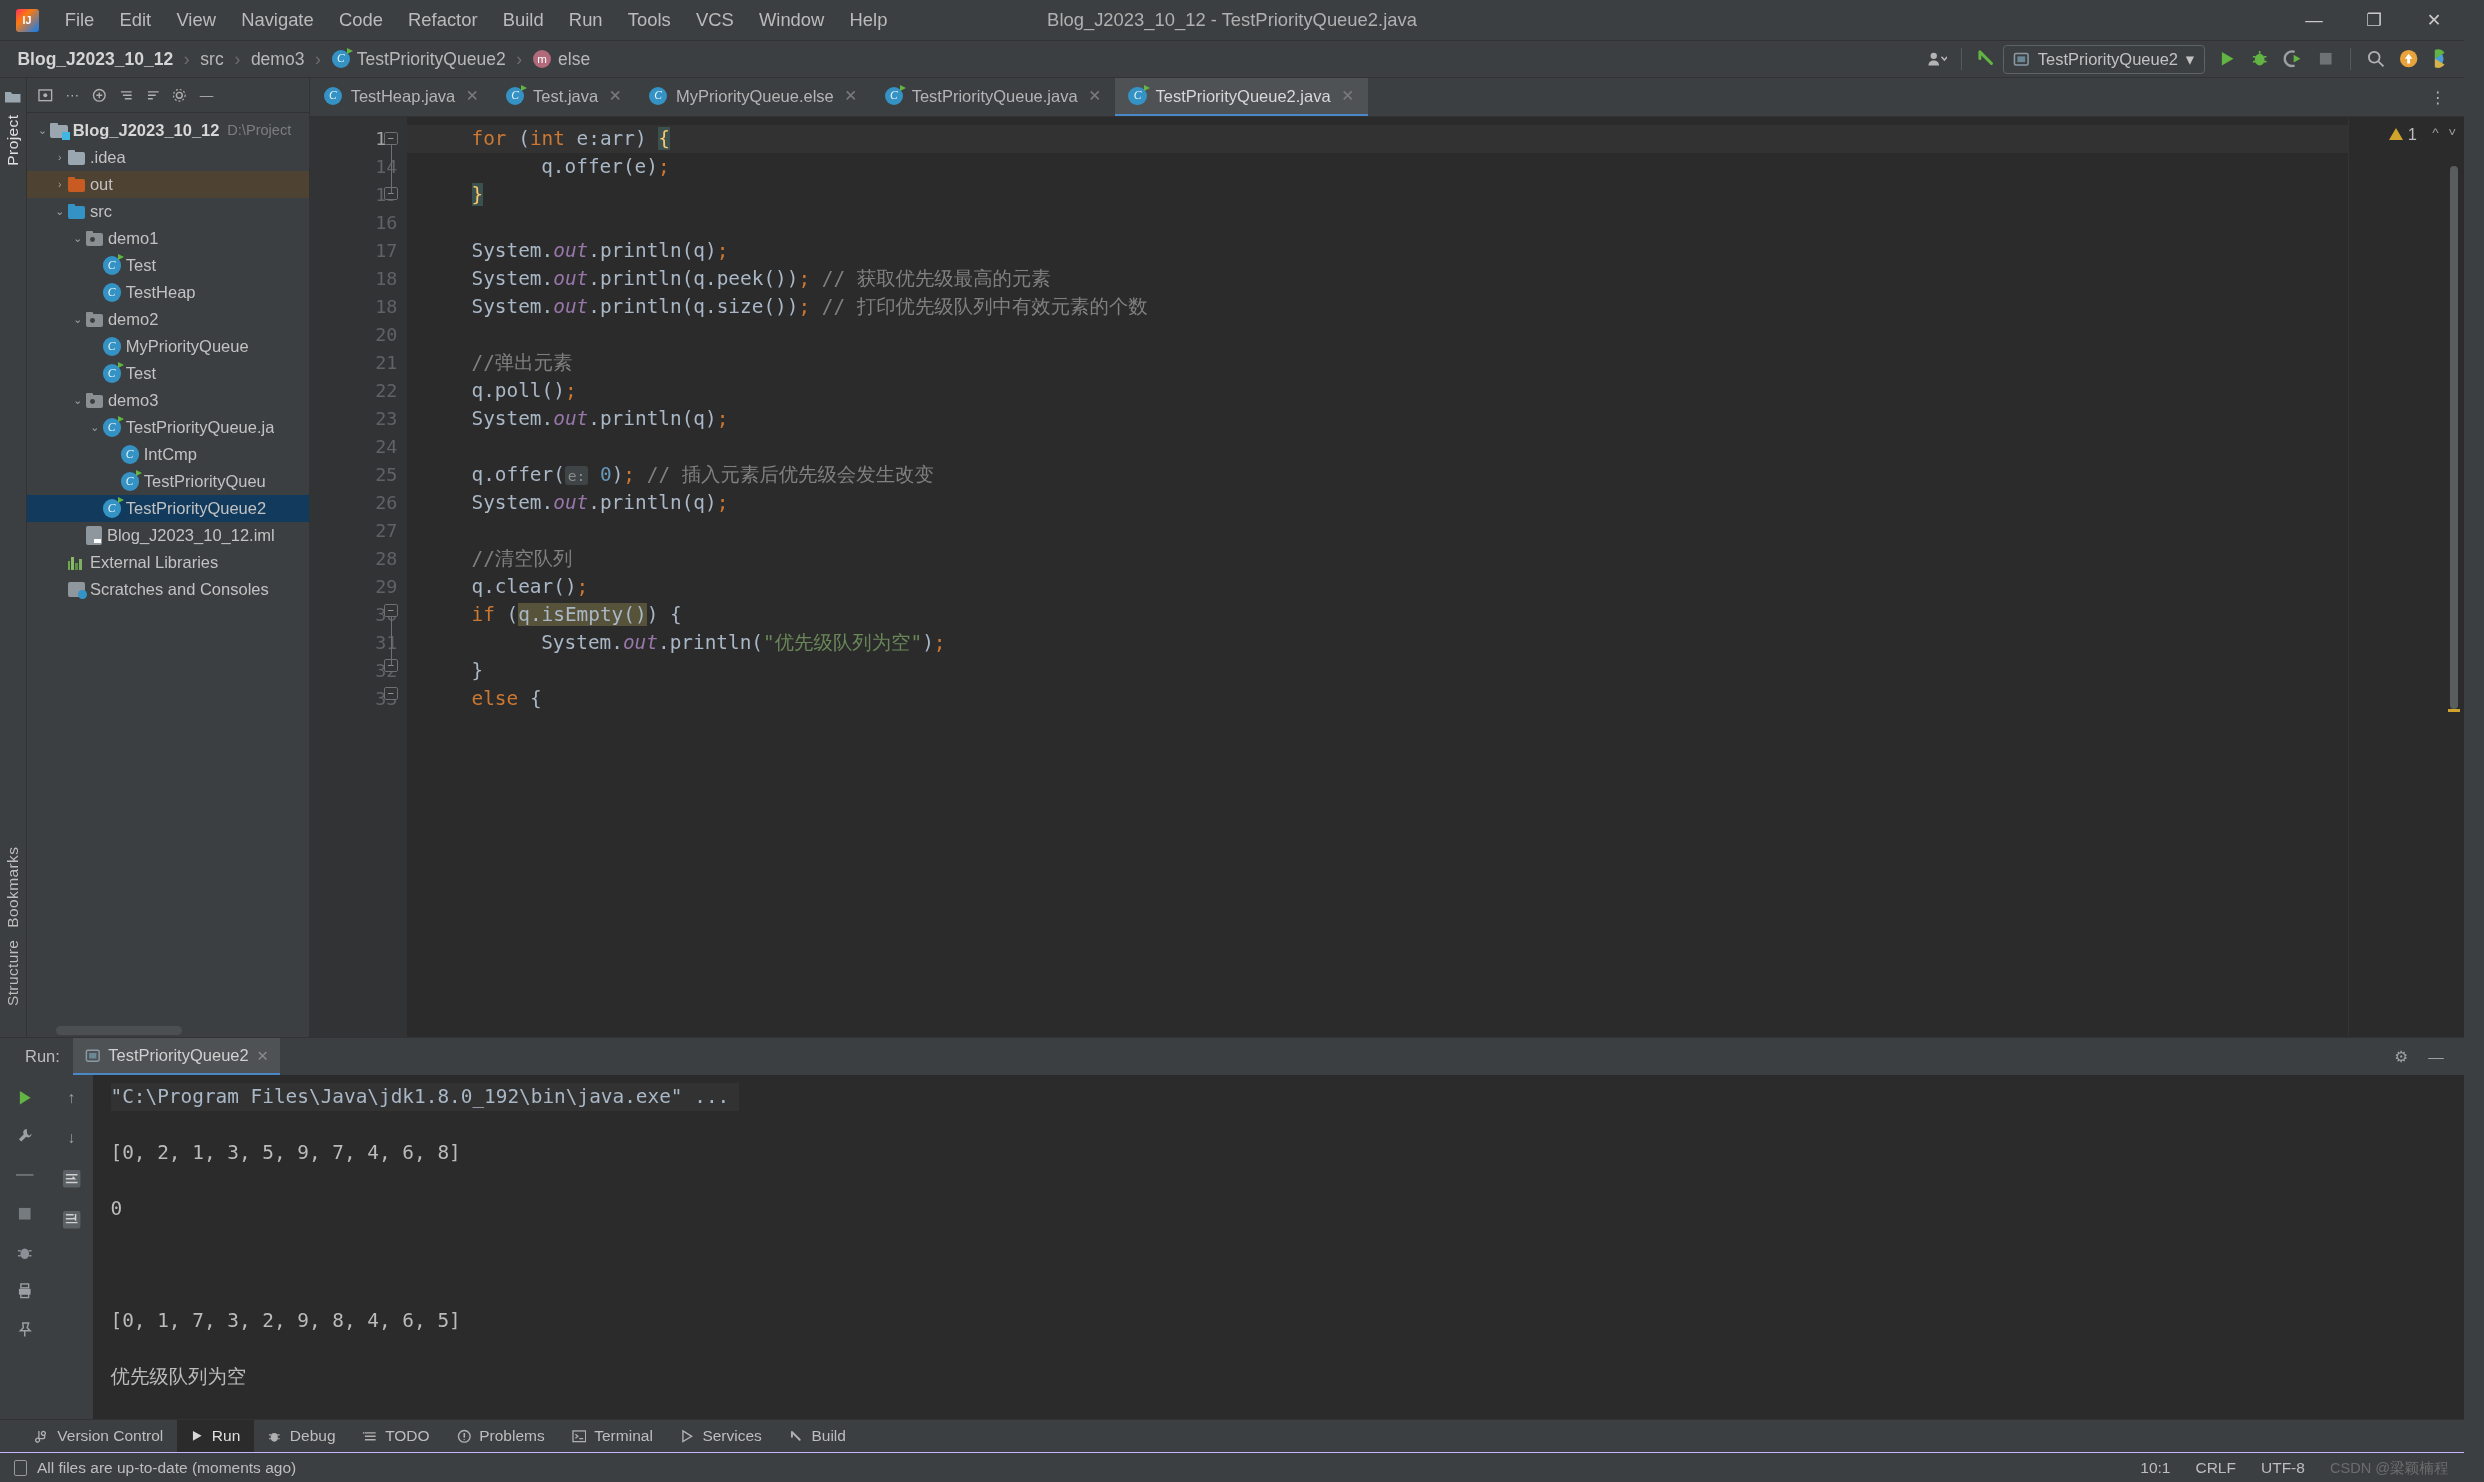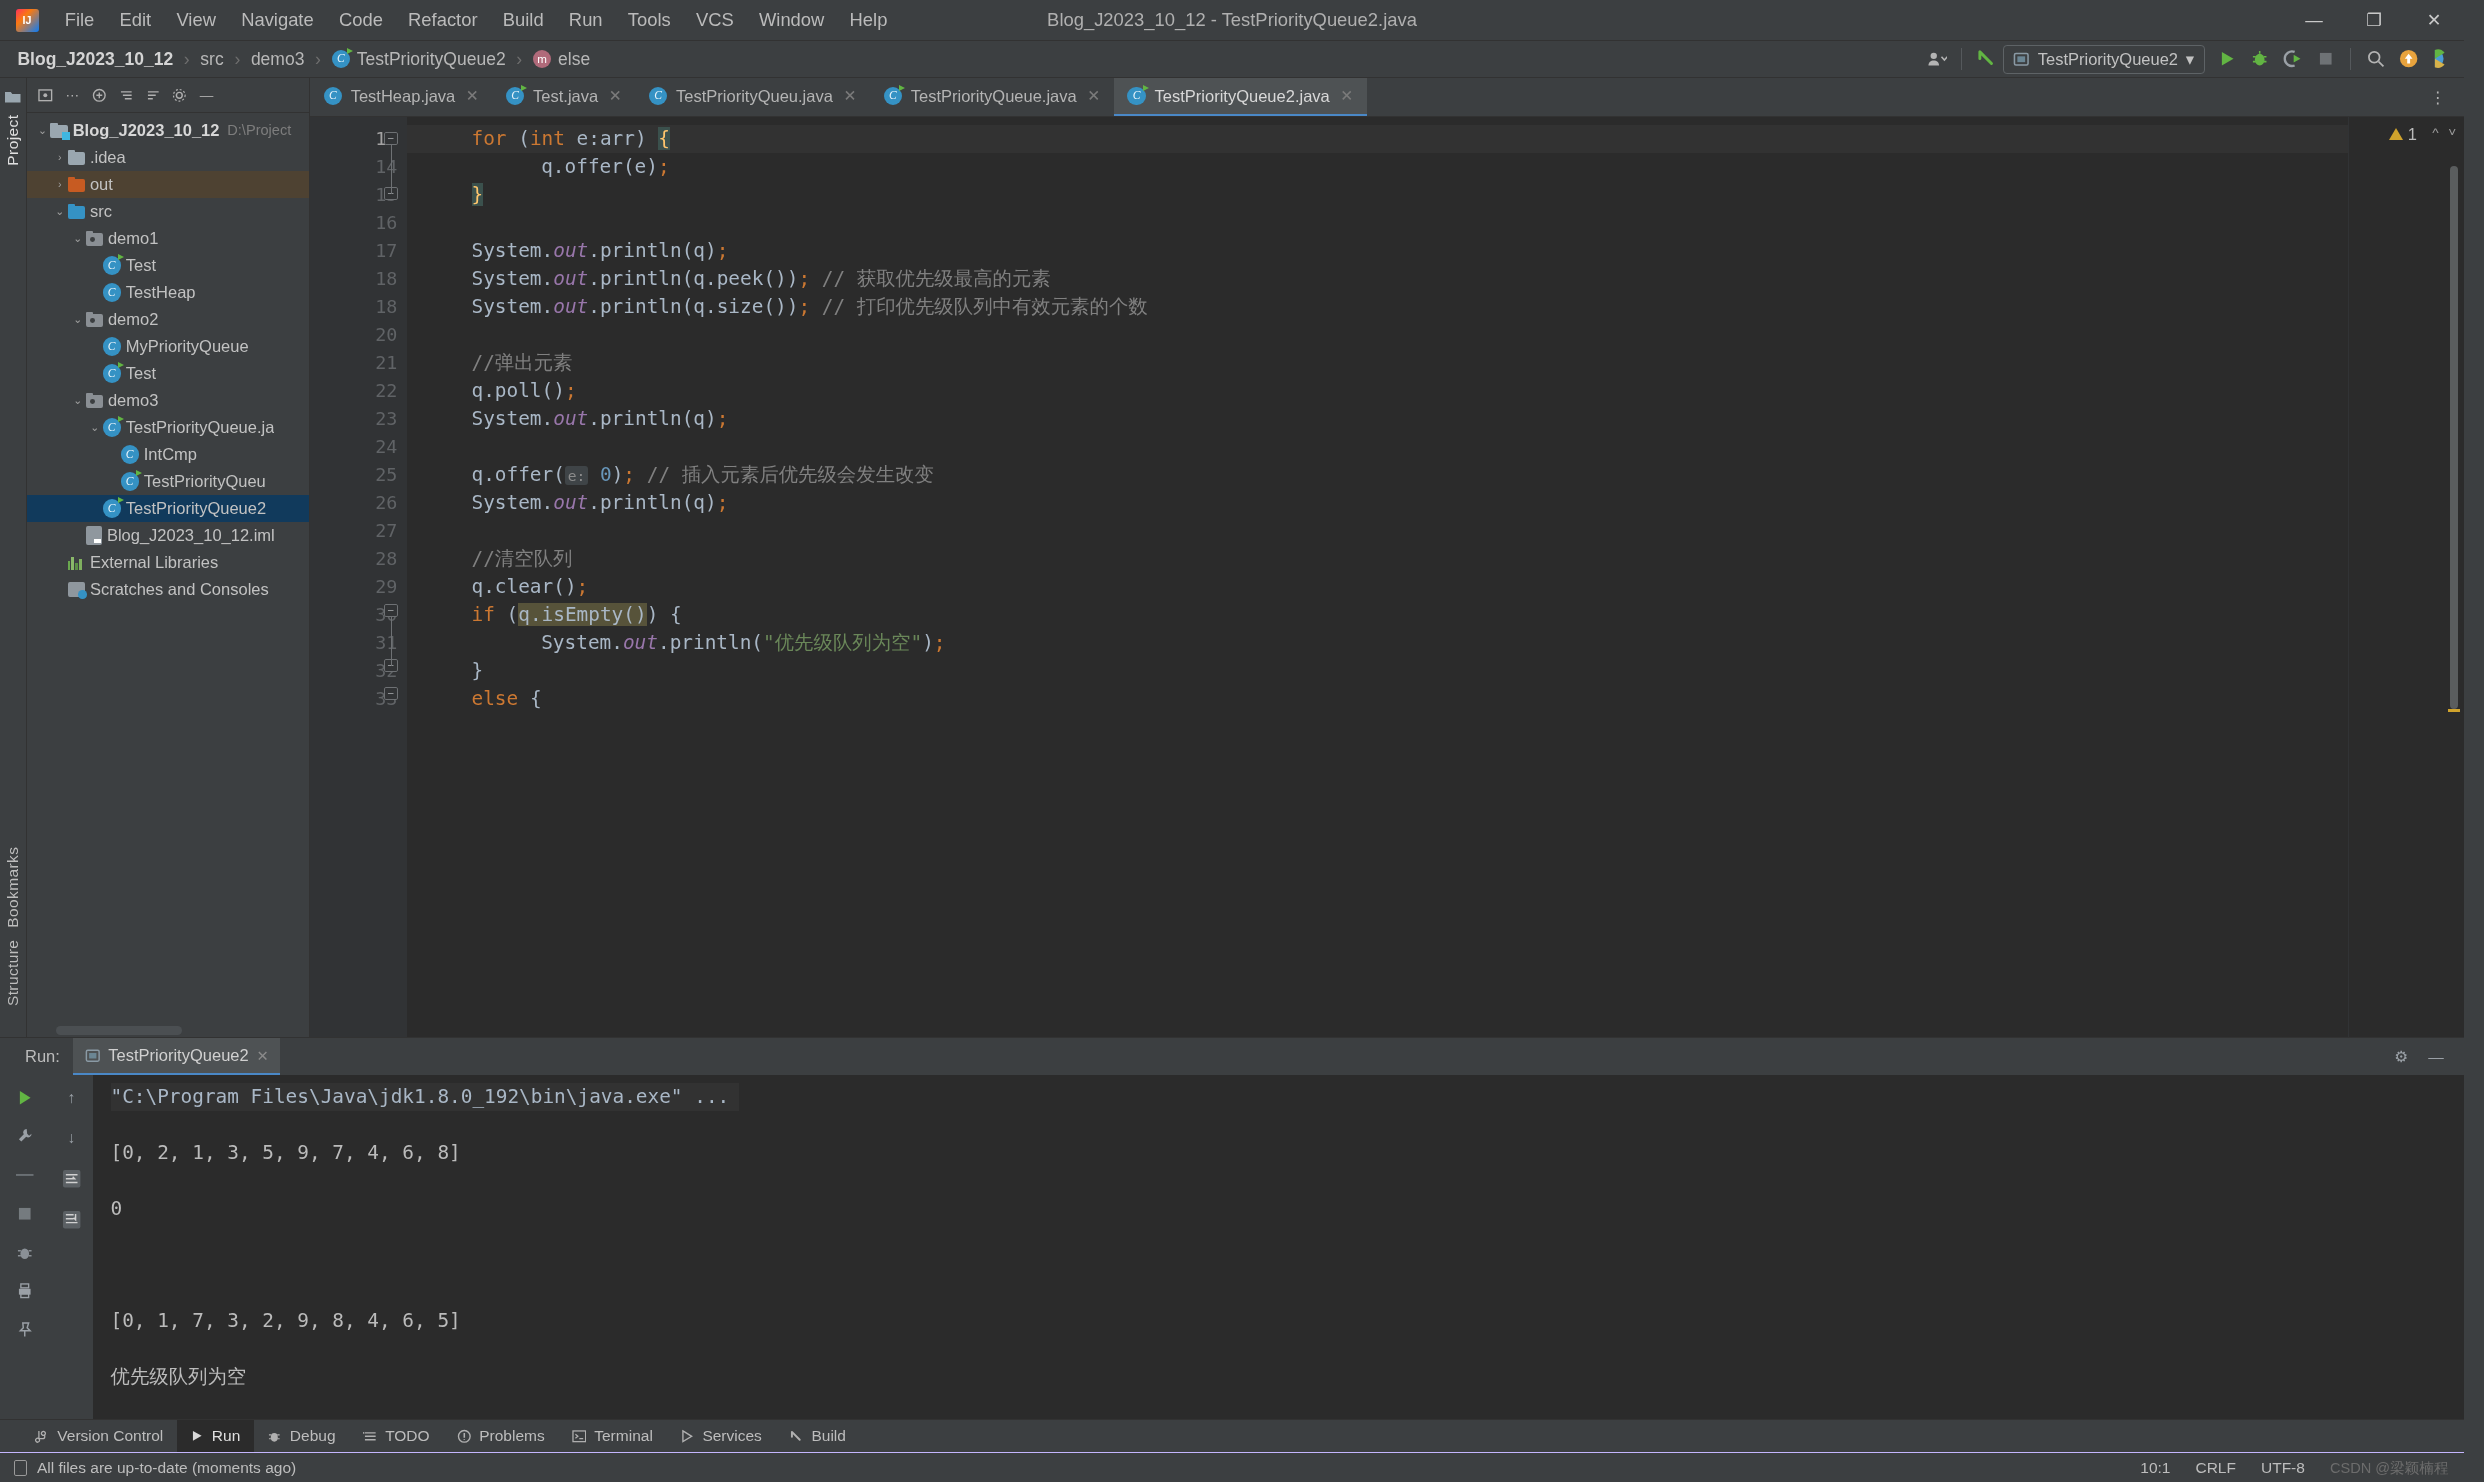--- a/index.html
+++ b/index.html
@@ -576,21 +576,21 @@
               <span>TestHeap.java</span>
               <span class="x">✕</span>
             </div>
             <div class="etab">
               <span class="cicon">C<span class="play"></span></span>
               <span>Test.java</span>
               <span class="x">✕</span>
             </div>
             <div class="etab">
               <span class="cicon">C</span>
-              <span>TestPriorityQueu.java</span>
+              <span>MyPriorityQueue.else</span>
               <span class="x">✕</span>
             </div>
             <div class="etab">
               <span class="cicon">C<span class="play"></span></span>
               <span>TestPriorityQueue.java</span>
               <span class="x">✕</span>
             </div>
             <div class="etab active">
               <span class="cicon">C<span class="play"></span></span>
               <span>TestPriorityQueue2.java</span>

